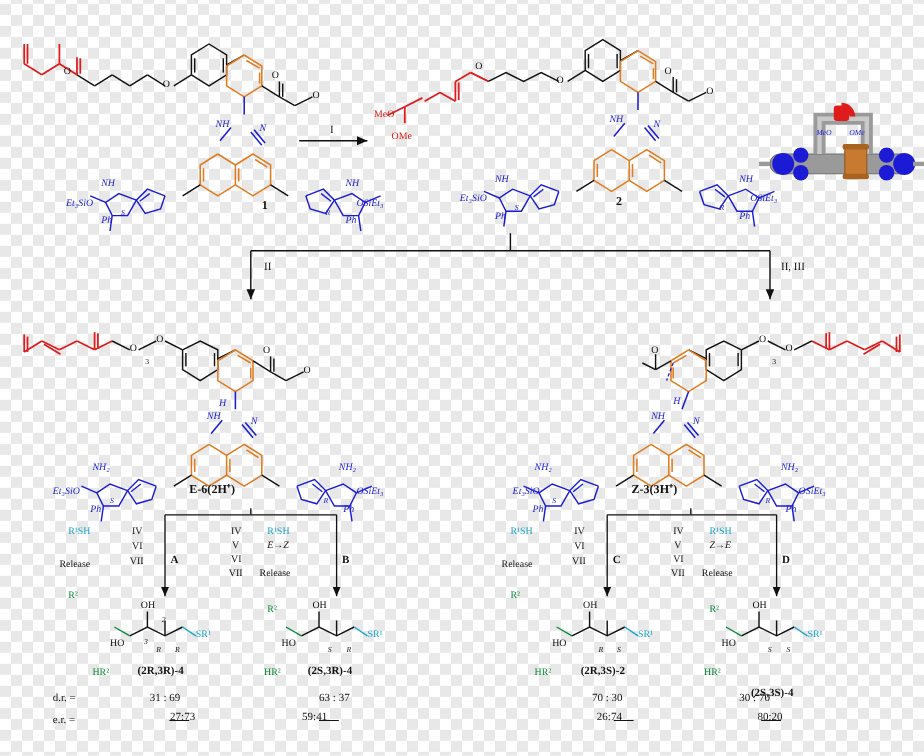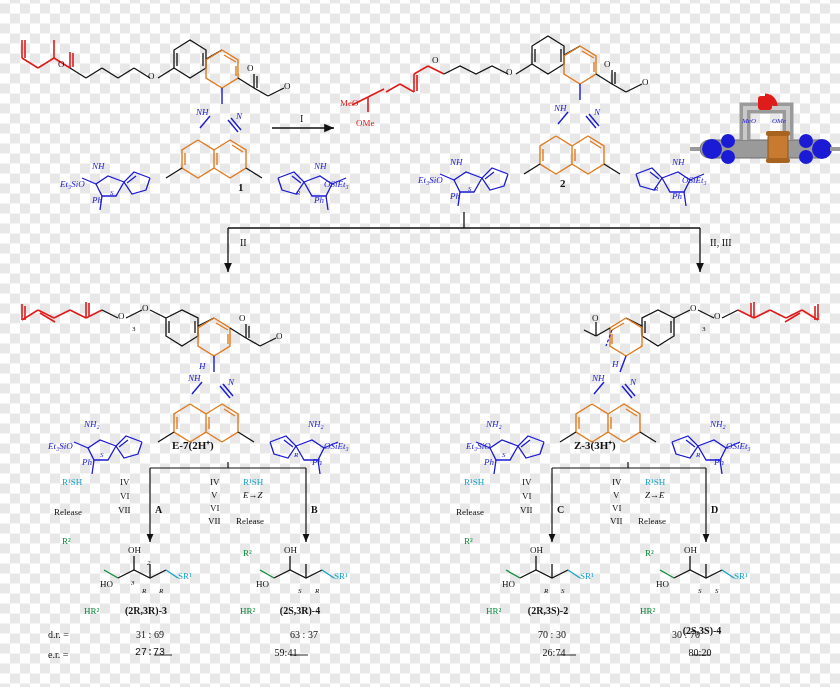--- a/index.html
+++ b/index.html
@@ -410,21 +410,21 @@
       </g>
 
   <line x1="154" y1="655" x2="172" y2="655" stroke="#111" stroke-width="0.9"></line>
   <line x1="290" y1="655" x2="308" y2="655" stroke="#111" stroke-width="0.9"></line>
   <line x1="558" y1="655" x2="576" y2="655" stroke="#111" stroke-width="0.9"></line>
   <line x1="692" y1="655" x2="710" y2="655" stroke="#111" stroke-width="0.9"></line>
 </svg>
 
 <div class="lbl s11 b black" style="left:238px;top:182px;">1</div>
 <div class="lbl s11 b black" style="left:560px;top:178px;">2</div>
-<div class="lbl s11 b black" style="left:172px;top:440px;">E-7(2H⁺)</div>
+<div class="lbl s11 b black" style="left:172px;top:440px;">E-6(2H⁺)</div>
 <div class="lbl s11 b black" style="left:574px;top:440px;">Z-3(3H⁺)</div>
 
 <div class="lbl s10 black" style="left:300px;top:114px;">I</div>
 <div class="lbl s10 black" style="left:240px;top:238px;">II</div>
 <div class="lbl s10 black" style="left:710px;top:238px;">II, III</div>
 
 <div class="lbl s10 b black" style="left:155px;top:505px;">A</div>
 <div class="lbl s10 b black" style="left:311px;top:505px;">B</div>
 <div class="lbl s10 b black" style="left:557px;top:505px;">C</div>
 <div class="lbl s10 b black" style="left:711px;top:505px;">D</div>
@@ -454,21 +454,21 @@
 
 <div class="lbl s9 black" style="left:612px;top:478px;">IV</div>
 <div class="lbl s9 black" style="left:613px;top:491px;">V</div>
 <div class="lbl s9 black" style="left:612px;top:504px;">VI</div>
 <div class="lbl s9 black" style="left:610px;top:517px;">VII</div>
 <div class="lbl s9 teal" style="left:645px;top:478px;">R¹SH</div>
 <div class="lbl s9 i black" style="left:645px;top:491px;">Z→E</div>
 <div class="lbl s9 green" style="left:645px;top:504px;">R²</div>
 <div class="lbl s9 black" style="left:638px;top:517px;">Release</div>
 
-<div class="lbl s10 b black ctr" style="left:146px;top:606px;">(2R,3R)-3</div>
+<div class="lbl s10 b black ctr" style="left:146px;top:606px;">(2R,3R)-4</div>
 <div class="lbl s10 b black ctr" style="left:300px;top:606px;">(2S,3R)-4</div>
 <div class="lbl s10 b black ctr" style="left:548px;top:606px;">(2R,3S)-2</div>
 <div class="lbl s10 b black ctr" style="left:702px;top:606px;margin-top:20px;">(2S,3S)-4</div>
 
 <div class="lbl s9 green" style="left:84px;top:562px;">HR²</div>
 <div class="lbl s9 black" style="left:128px;top:546px;">OH</div>
 <div class="lbl s9 black" style="left:100px;top:580px;">HO</div>
 <div class="lbl s9 teal" style="left:178px;top:572px;">SR¹</div>
 <div class="lbl s7 i black" style="left:131px;top:580px;">3</div>
 <div class="lbl s7 i black" style="left:147px;top:560px;">2</div>
@@ -497,21 +497,21 @@
 <div class="lbl s7 i black" style="left:715px;top:588px;">S</div>
 
 <div class="lbl s10 black" style="left:48px;top:630px;">d.r. =</div>
 <div class="lbl s10 black" style="left:48px;top:650px;">e.r. =</div>
 
 <div class="lbl s10 black ctr" style="left:150px;top:630px;">31  :  69</div>
 <div class="lbl s10 black ctr" style="left:304px;top:630px;">63  :  37</div>
 <div class="lbl s10 black ctr" style="left:552px;top:630px;text-align:center;">70  :  30</div>
 <div class="lbl s10 black ctr" style="left:686px;top:630px;">30  :  70</div>
 
-<div class="lbl s10 black ctr" style="left:150px;top:648px;font-family:Liberation Mono, monospace;">27:73</div>
+<div class="lbl s10 black ctr" style="left:166px;top:648px;">27:73</div>
 <div class="lbl s10 black ctr" style="left:286px;top:648px;">59:41</div>
 <div class="lbl s10 black ctr" style="left:554px;top:648px;">26:74</div>
 <div class="lbl s10 black ctr" style="left:700px;top:648px;">80:20</div>
 
 <div class="lbl s9 black" style="left:247px;top:64px;">O</div>
 <div class="lbl s9 black" style="left:58px;top:60px;">O</div>
 <div class="lbl s9 black" style="left:148px;top:72px;">O</div>
 <div class="lbl s9 black" style="left:284px;top:82px;">O</div>
 <div class="lbl s9 blue" style="left:196px;top:108px;">NH</div>
 <div class="lbl s9 blue" style="left:236px;top:112px;">N</div>

